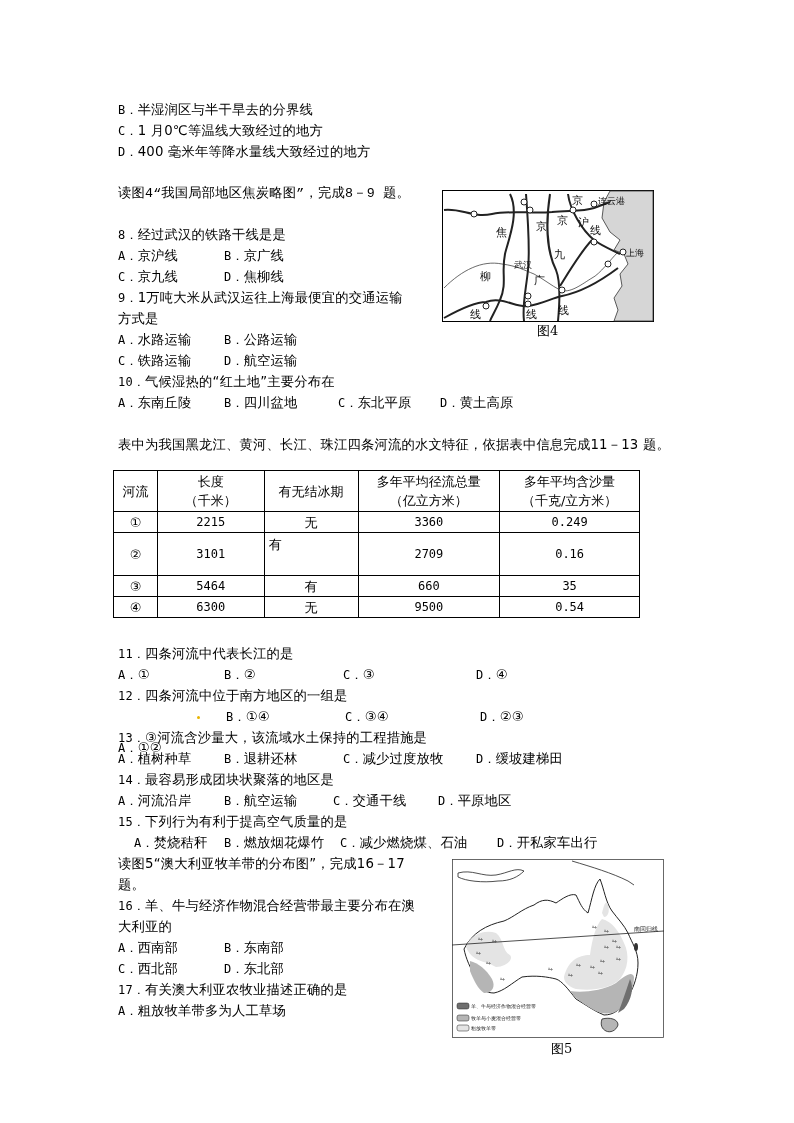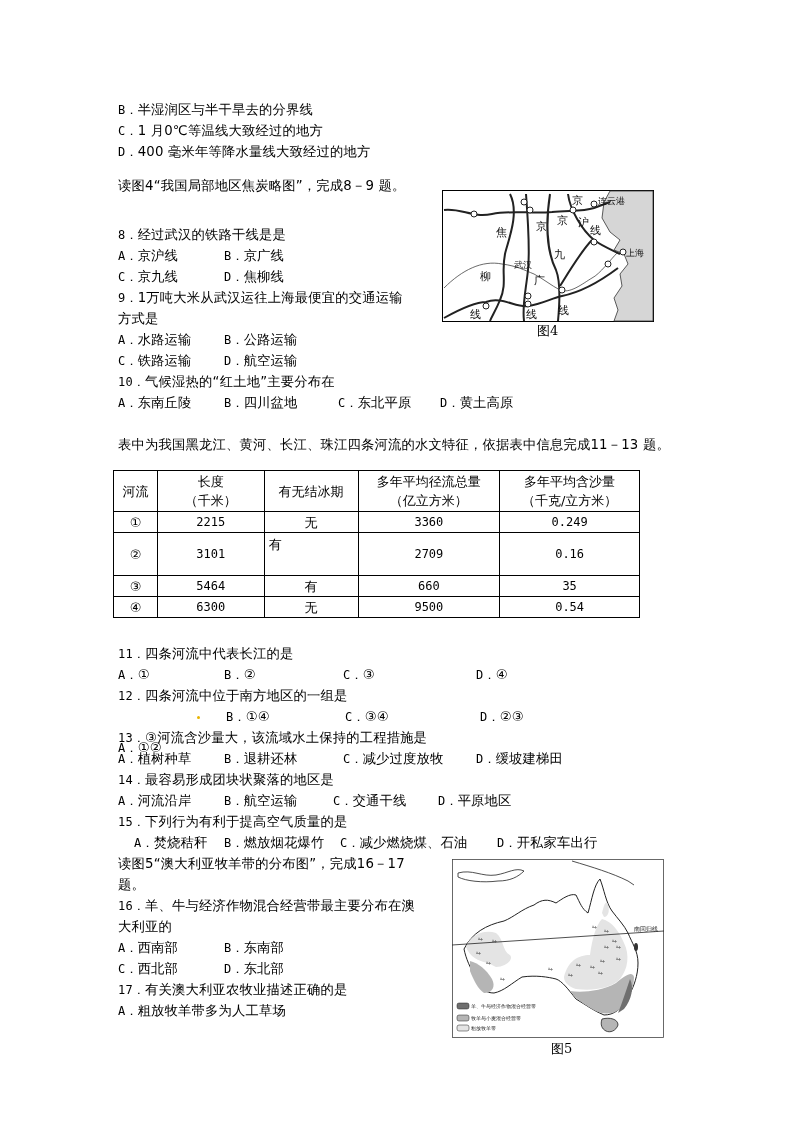--- a/index.html
+++ b/index.html
@@ -21,21 +21,21 @@
 <div class="line" style="top:96px;">
   <span class="mono">B．</span><span>半湿润区与半干旱去的分界线</span>
 </div>
 <div class="line" style="top:117px;">
   <span class="mono">C．</span><span>1 月0℃等温线大致经过的地方</span>
 </div>
 <div class="line" style="top:138px;">
   <span class="mono">D．</span><span>400 毫米年等降水量线大致经过的地方</span>
 </div>
 
-<div class="line" style="top:172px;">读图4“我国局部地区焦炭略图”，完成8－9 题。</div>
+<div class="line" style="top:180px;font-family:Liberation Mono, monospace;">读图4“我国局部地区焦炭略图”，完成8－9 题。</div>
 
 <div class="line" style="top:221px;">
   <span class="mono">8．</span><span>经过武汉的铁路干线是是</span>
 </div>
 <div class="line" style="top:242px;">
   <span class="opt" style="left:0;"><span class="mono">A．</span><span>京沪线</span></span>
   <span class="opt" style="left:106px;"><span class="mono">B．</span><span>京广线</span></span>
 </div>
 <div class="line" style="top:263px;">
   <span class="opt" style="left:0;"><span class="mono">C．</span><span>京九线</span></span>

